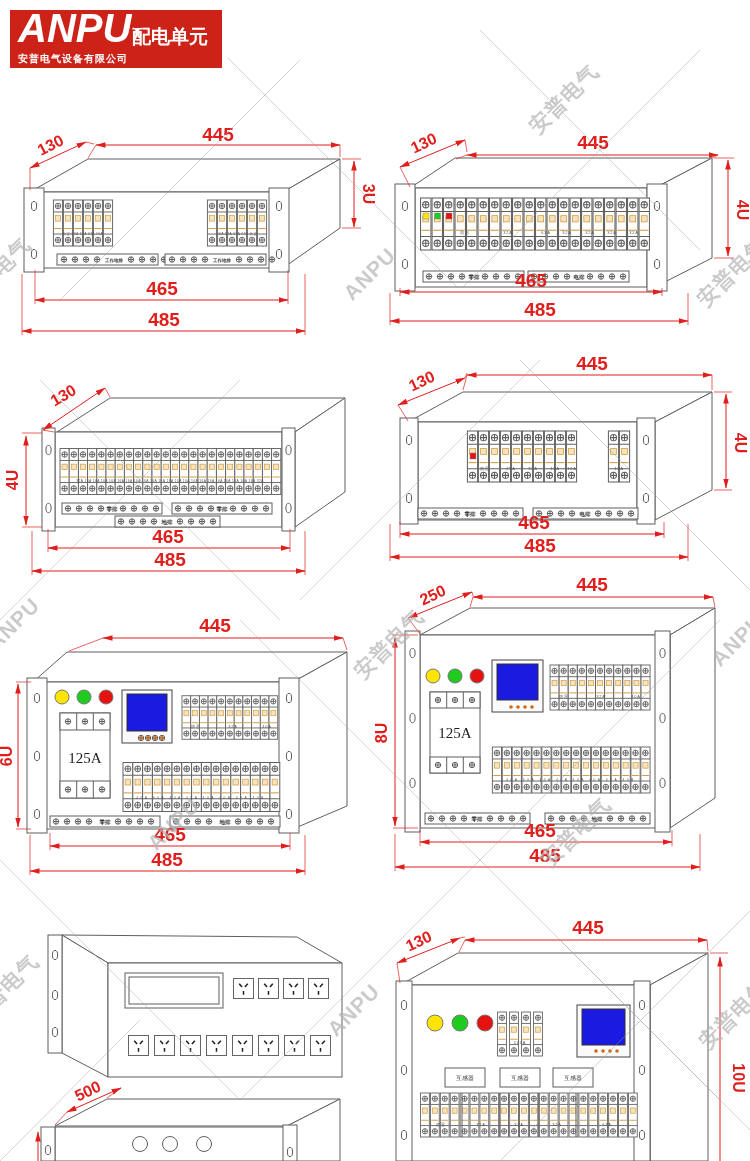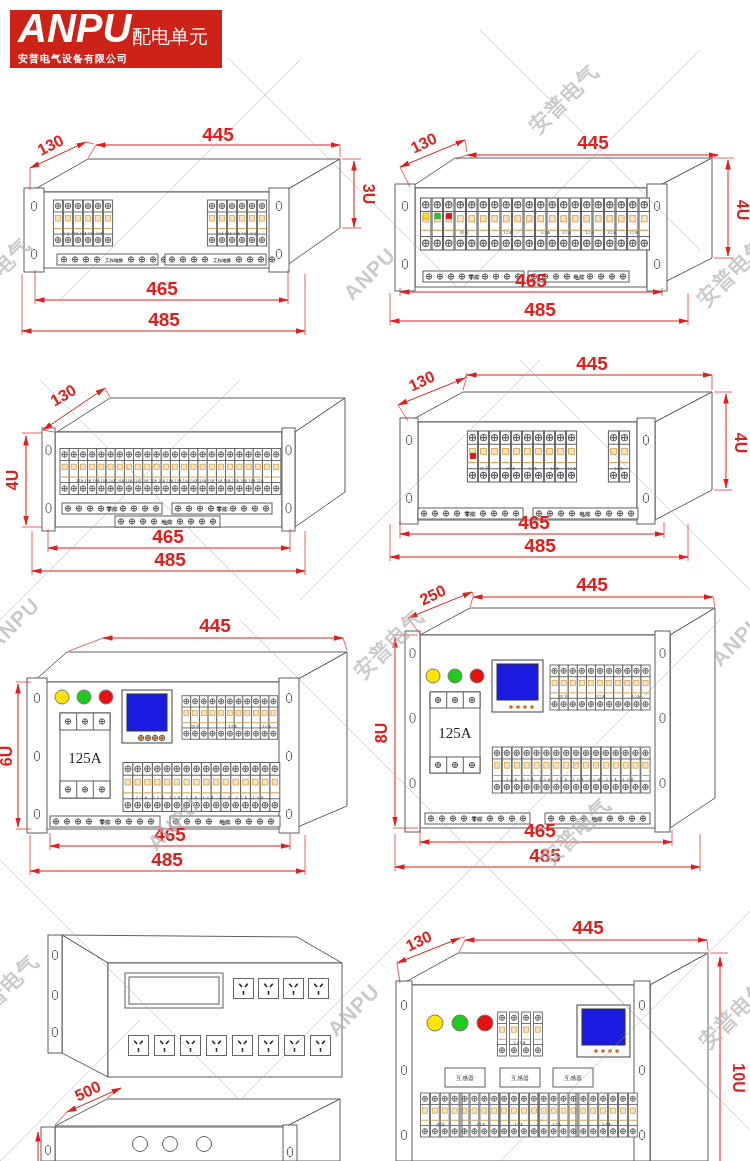--- a/index.html
+++ b/index.html
@@ -1,21 +1,21 @@
 <!DOCTYPE html>
 <html><head>
 <meta charset="utf-8">
 <style>
   html,body{margin:0;padding:0;background:#fff;}
   #page{position:relative;width:750px;height:1161px;background:#fff;overflow:hidden;
         font-family:"Liberation Sans",sans-serif;}
   
   .banner{position:absolute;left:10px;top:10px;width:212px;height:58px;background:#cd2218;color:#fff;}
   .logo{position:absolute;left:8px;top:-4px;font-style:italic;font-weight:bold;font-size:40px;letter-spacing:0px;}
-  .prod{position:absolute;left:122px;top:14px;font-weight:normal;font-size:19px;}
+  .prod{position:absolute;left:122px;top:14px;font-weight:bold;font-size:19px;}
   .comp{position:absolute;left:8px;bottom:2px;font-weight:bold;font-size:10px;letter-spacing:1px;}
   
   .wm{position:absolute;color:#b5b5b5;font-weight:bold;font-size:21px;letter-spacing:1px;
       transform:rotate(-45deg);opacity:.7;white-space:nowrap;z-index:5;pointer-events:none;}
   #lines{position:absolute;left:0;top:0;z-index:4;pointer-events:none;}
   #lines line{stroke:rgba(160,160,160,.45);stroke-width:1;}
   
   .draw{position:absolute;overflow:visible;z-index:2;}
   svg text{font-family:"Liberation Sans",sans-serif;text-anchor:middle;}
   .oc{stroke:#5f5f5f;fill:#fff;stroke-width:1;}

